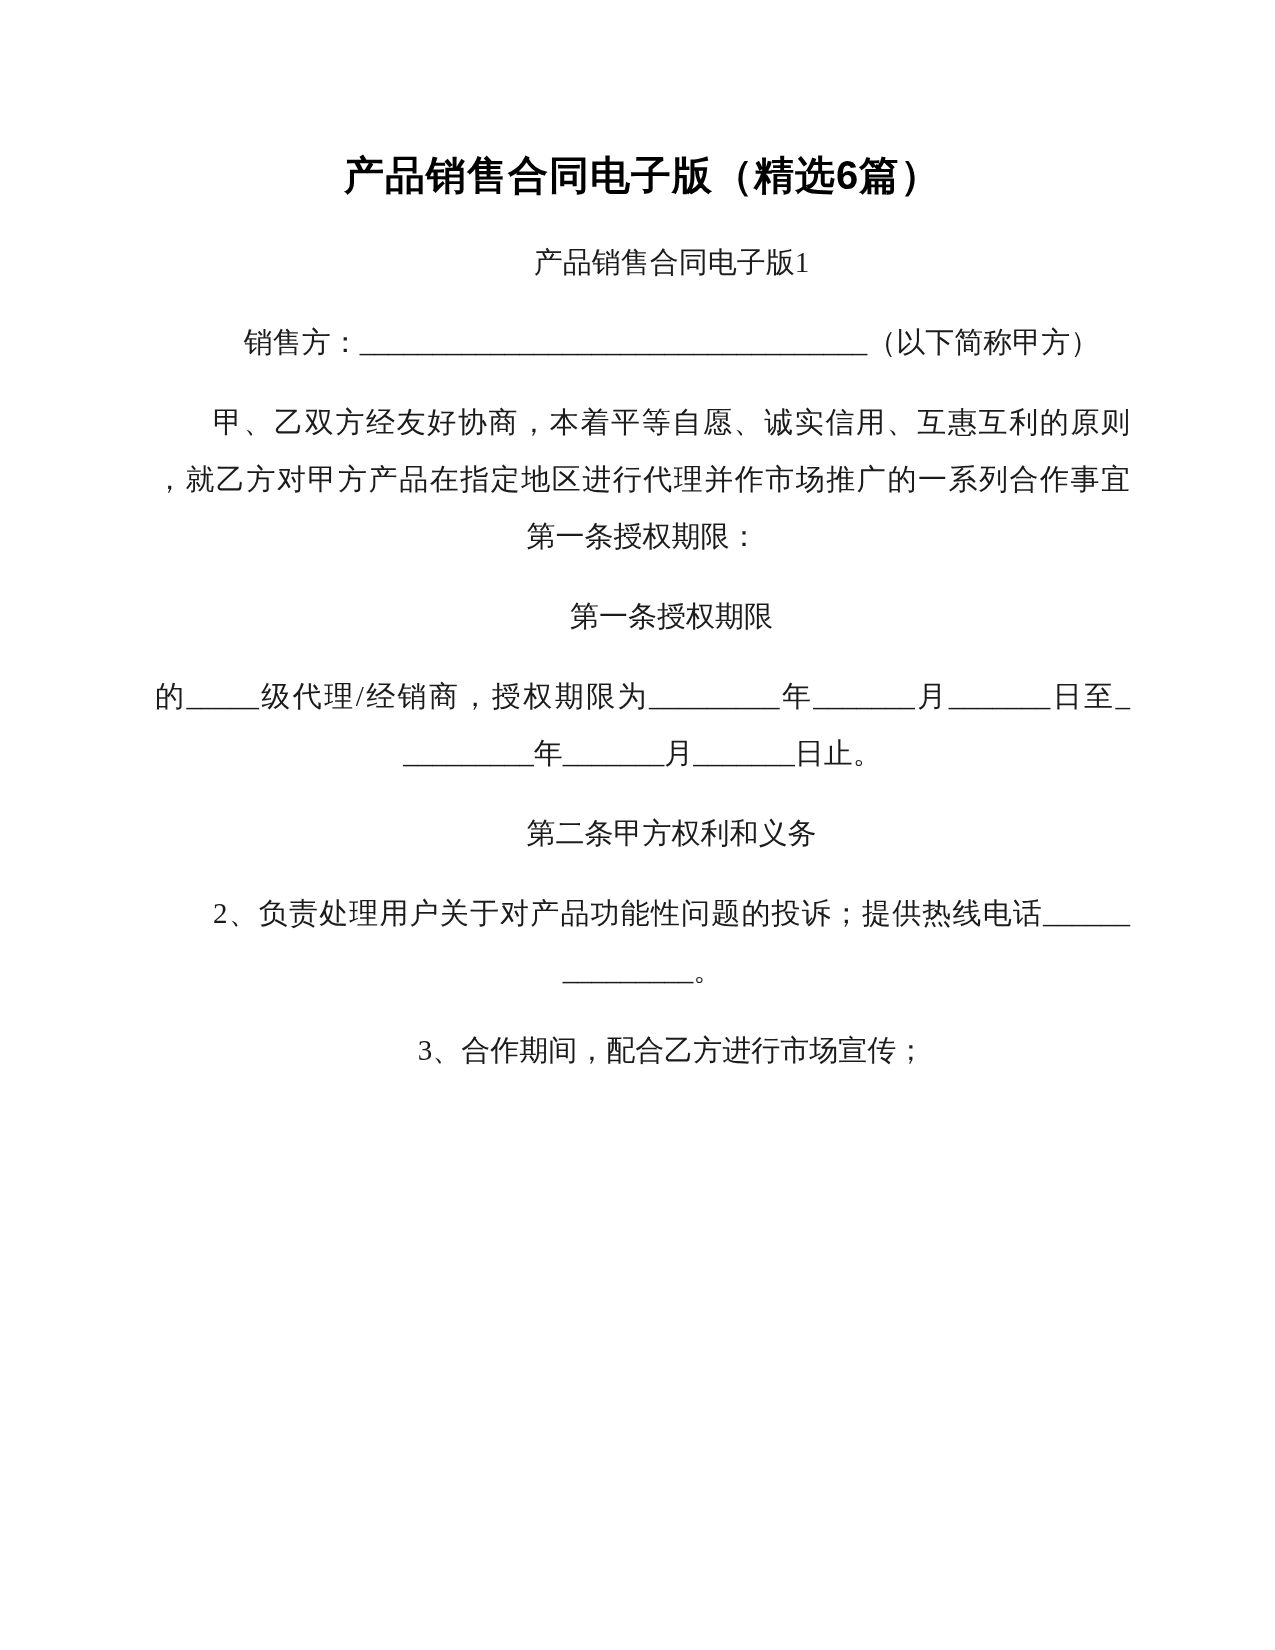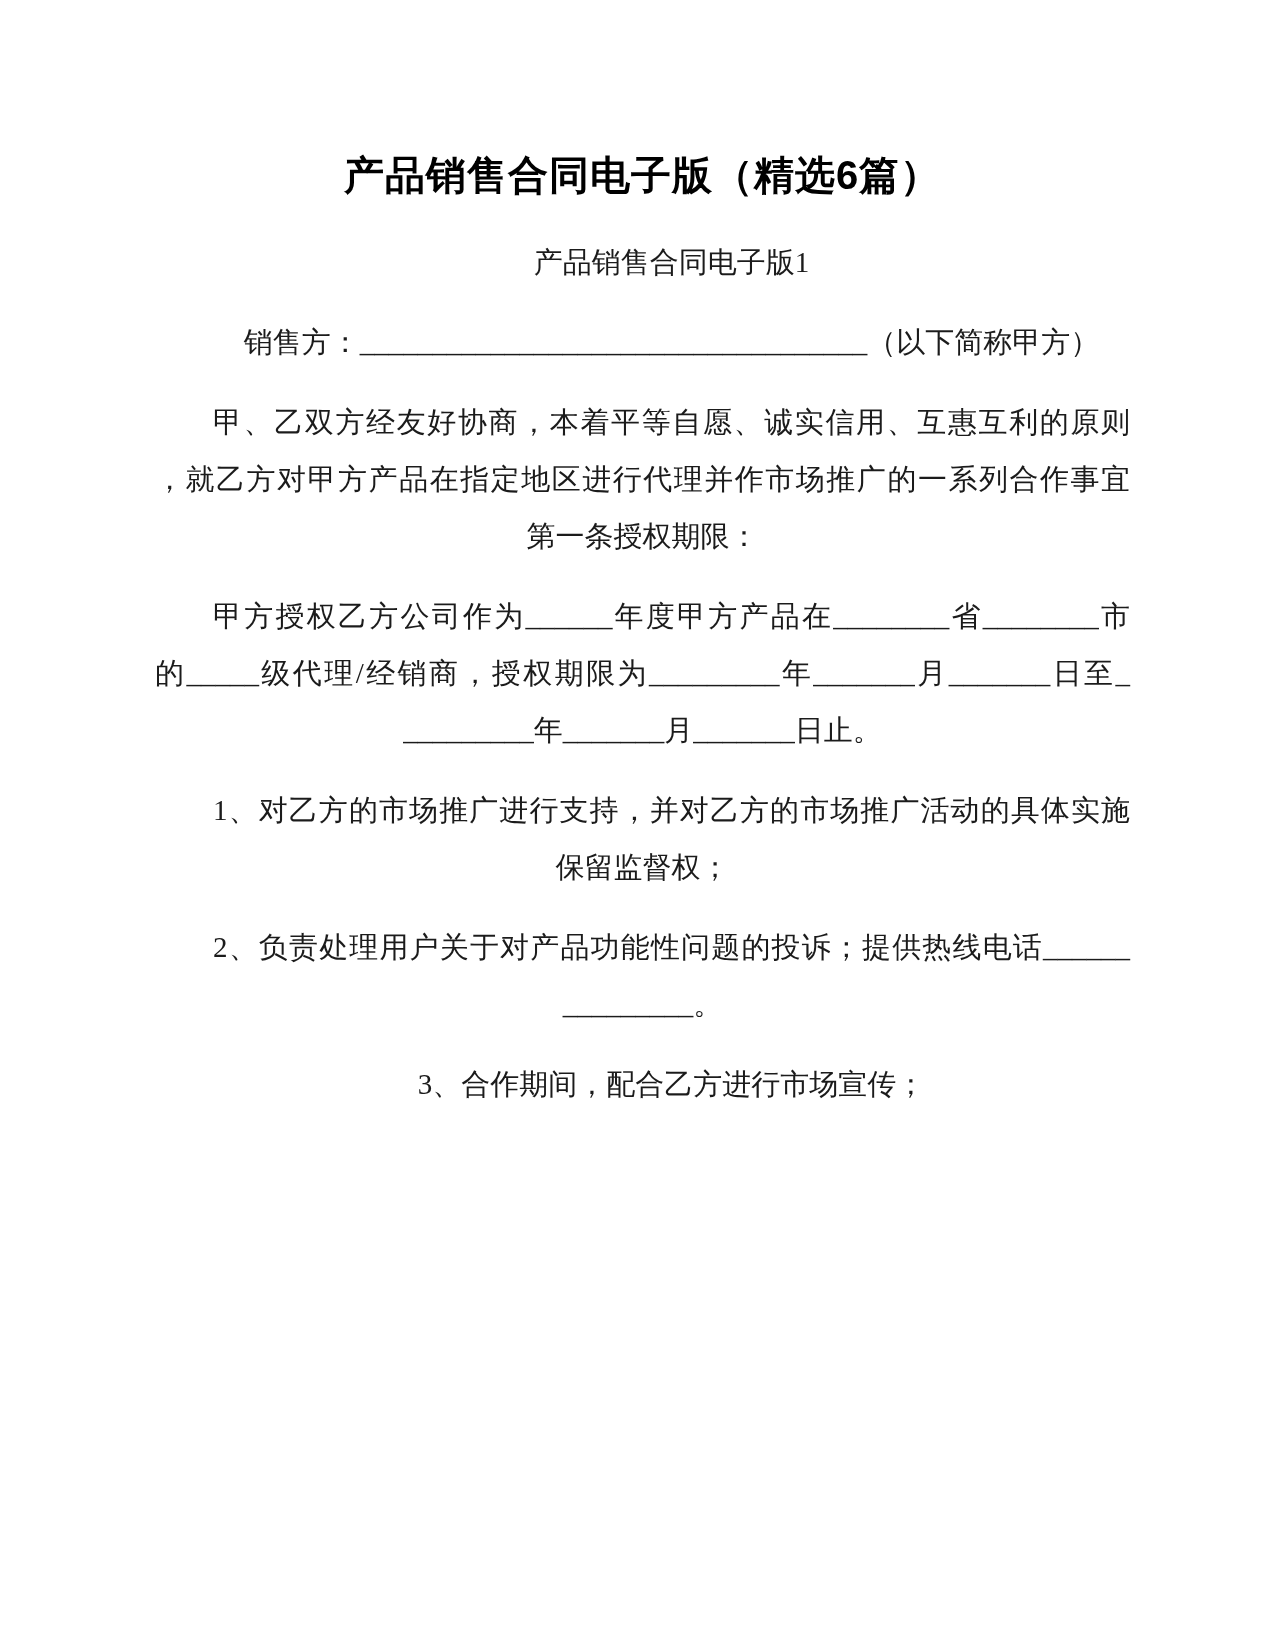--- a/index.html
+++ b/index.html
@@ -71,32 +71,33 @@
       <span class="ln indent">销售方：___________________________________（以下简称甲方）</span>
     </p>
 
 
     <p class="para">
       <span class="ln indent fill">甲、乙双方经友好协商，本着平等自愿、诚实信用、互惠互利的原则</span>
       <span class="ln fill">，就乙方对甲方产品在指定地区进行代理并作市场推广的一系列合作事宜</span>
       <span class="ln">第一条授权期限：</span>
     </p>
 
+    <p class="para">
+      <span class="ln indent">第一条授权期限</span>
+    </p>
 
     <p class="para">
-      <span class="ln indent fill">甲方授权乙方公司作为______年度甲方产品在________省________市</span>
       <span class="ln fill">的_____级代理/经销商，授权期限为_________年_______月_______日至_</span>
       <span class="ln">_________年_______月_______日止。</span>
     </p>
 
+    <p class="para">
+      <span class="ln indent">第二条甲方权利和义务</span>
+    </p>
 
-    <p class="para">
-      <span class="ln indent fill">1、对乙方的市场推广进行支持，并对乙方的市场推广活动的具体实施</span>
-      <span class="ln">保留监督权；</span>
-    </p>
 
     <p class="para">
       <span class="ln indent fill">2、负责处理用户关于对产品功能性问题的投诉；提供热线电话______</span>
       <span class="ln">_________。</span>
     </p>
 
     <p class="para">
       <span class="ln indent">3、合作期间，配合乙方进行市场宣传；</span>
     </p>
 

